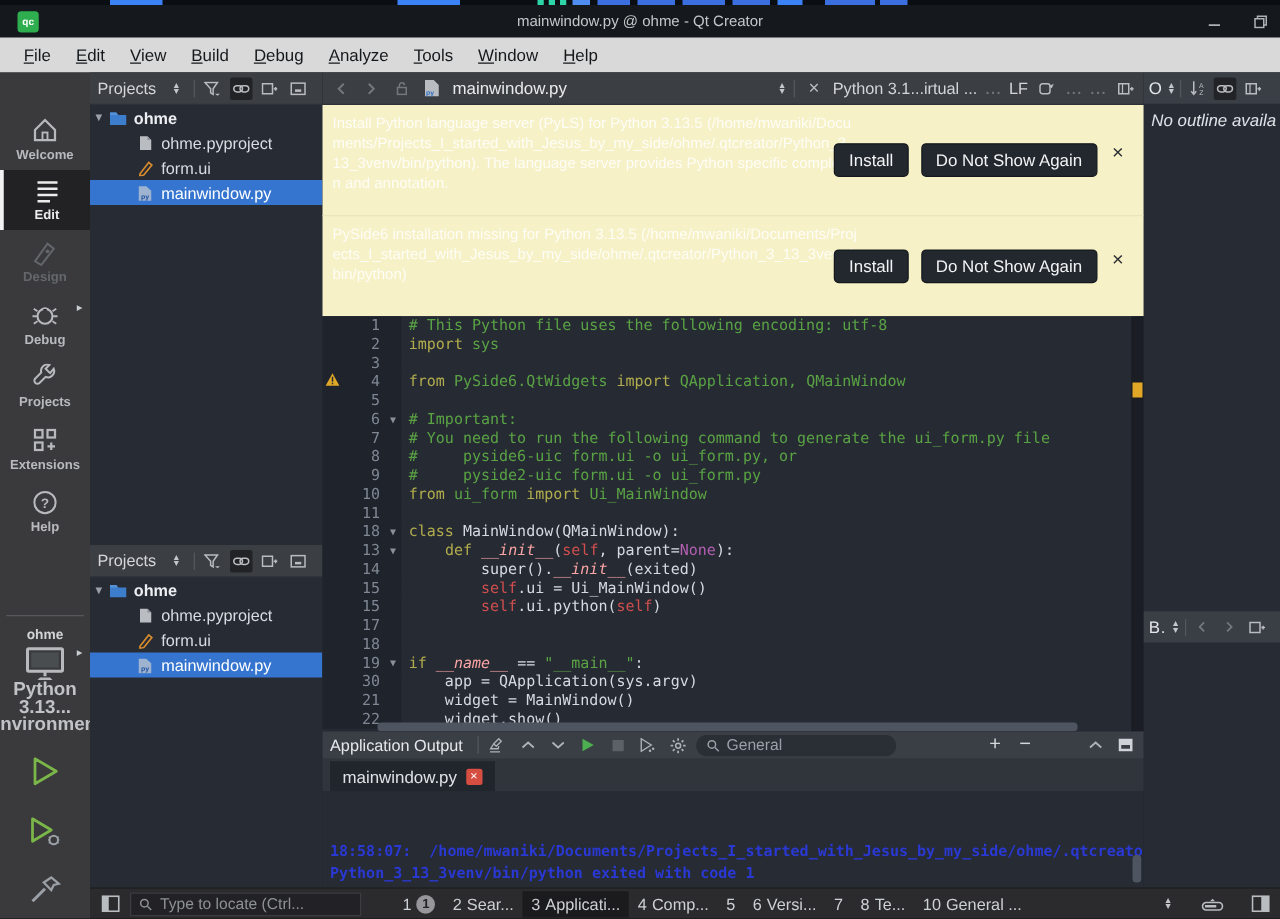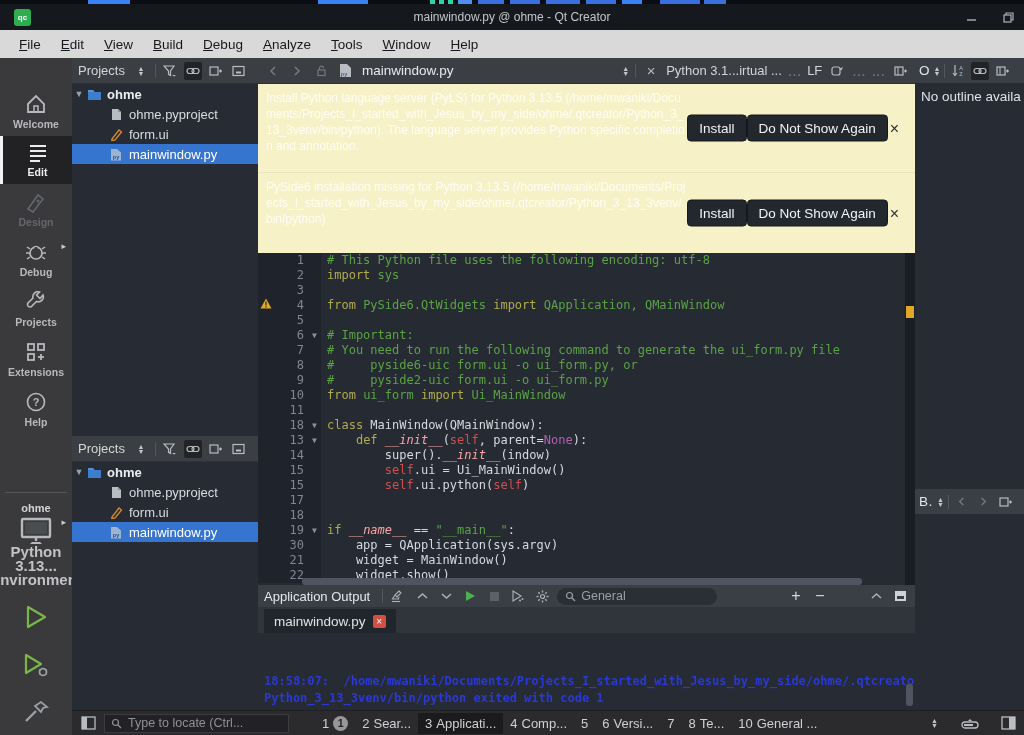--- a/index.html
+++ b/index.html
@@ -60,21 +60,21 @@
   .ed-file { font-size:13.5px; color:#e8eaec; margin-left:2px; }
   .ed-dim { color:#74787e; }
   .ed-doc-type { font-size:13px; color:#d2d5d9; }
   .flex1 { flex:1; }
 
   
   .banner { position:relative; background:#f6f1c6; width:657px; display:flex; align-items:center; }
   .banner.b1 { height:88px; }
   .banner.b2 { height:81px; border-top:1px solid #eae5bf; }
   .banner-text { position:absolute; left:8px; top:6px; width:420px; font-size:12px; line-height:16px; color:rgba(255,255,255,0.85); word-break:break-all; }
-  .banner-actions { position:absolute; right:16px; top:50%; transform:translateY(-50%); display:flex; align-items:center; }
+  .banner-actions { position:absolute; right:16px; top:50%; transform:translateY(-50%); display:flex; gap:10px; }
   .bbtn { background:#23282e; color:#f2f3f5; font-size:13.5px; padding:5px 11px; border-radius:4px; border:1px solid #15181c; white-space:nowrap; cursor:default; }
   .bclose { color:#2b2e33; font-size:16px; padding-left:2px; cursor:default; }
 
   
   .code-area { position:relative; width:657px; height:332px; overflow:hidden; background:#262a33; }
   .code-row { display:flex; height:15px; line-height:15px; font-family:"DejaVu Sans Mono", monospace; font-size:12px; }
   .gut { width:50px; flex:0 0 auto; background:#1f232b; display:flex; color:#7f8795; }
   .gwarn { width:16px; text-align:center; font-size:10px; }
   .lnum { flex:1; text-align:right; padding-right:4px; }
   .foldc { width:13px; flex:0 0 auto; background:#1f232b; color:#8a9097; font-size:8px; text-align:center; line-height:15px; }
@@ -93,21 +93,21 @@
   .filterbox { width:160px; height:17px; background:#2a2e35; border-radius:9px; display:flex; align-items:center; padding:0 8px; gap:5px; color:#9aa0a7; font-size:12.5px; }
   .zbtn { color:#d5d8db; font-size:16px; width:18px; text-align:center; }
   .out-tabs { height:26px; background:#30343b; display:flex; align-items:flex-end; padding-left:6px; }
   .out-tab { height:24px; background:#21252c; display:flex; align-items:center; gap:7px; padding:0 10px; color:#e0e3e6; font-size:13.5px; }
   .tab-close { width:13px; height:13px; background:#d64e42; border-radius:2px; color:#fff; font-size:10px; display:flex; align-items:center; justify-content:center; }
   .out-body { position:relative; height:77px; background:#262b34; font-family:"DejaVu Sans Mono", monospace; font-size:12px; font-weight:bold; color:#2a38d4; padding:6px 0 0 6px; line-height:17px; white-space:pre; overflow:hidden; }
   .vscroll { position:absolute; right:2px; bottom:4px; width:7px; height:22px; background:#4e5560; border-radius:3px; }
 
   
   .right-col { position:absolute; left:915px; top:58px; width:109px; height:652px; background:#262b34; }
-  .outline-empty { color:#dfe2e6; font-size:13.5px; padding:6px; white-space:nowrap; }
+  .outline-empty { color:#dfe2e6; font-size:13.5px; padding:6px; white-space:nowrap;font-style:italic; }
   .rc-header { height:25px; background:#3a3e45; display:flex; align-items:center; padding:0 4px; gap:4px; color:#c9ccd1; }
   .rc-title { font-size:13.5px; color:#e4e6e9; overflow:hidden; white-space:nowrap; max-width:14px; }
 
   
   .statusbar { position:absolute; left:72px; top:710px; width:952px; height:25px; background:#2b2b2d; border-top:1px solid #1f1f21; display:flex; align-items:center; padding:0 6px; gap:6px; }
   .locator { width:185px; height:19px; background:#222226; border:1px solid #3c3c40; display:flex; align-items:center; gap:6px; padding:0 6px; color:#8e9196; font-size:12.5px; white-space:nowrap; overflow:hidden; }
   .pane-btn { display:flex; align-items:center; gap:4px; color:#cdd0d4; font-size:13px; padding:3px 7px; white-space:nowrap; }
   .pane-btn.active { background:#1b1b1d; }
   .pane-badge { width:15px; height:15px; background:#97979b; color:#222; border-radius:50%; font-size:10.5px; font-weight:bold; display:flex; align-items:center; justify-content:center; }
   .sb-icon { width:20px; height:18px; display:flex; align-items:center; justify-content:center; color:#b9bcc0; flex:0 0 auto; }
@@ -625,21 +625,21 @@
           </span>
           <span class="foldc">▼</span>
           <span class="ltext"><span class="tok-plain">    </span><span class="tok-kw">def</span><span class="tok-plain"> </span><span class="tok-magic">__init__</span><span class="tok-plain">(</span><span class="tok-self">self</span><span class="tok-plain">, parent=</span><span class="tok-const">None</span><span class="tok-plain">):</span></span>
         </div>
         <div class="code-row">
           <span class="gut">
             <span class="gwarn"></span>
             <span class="lnum">14</span>
           </span>
           <span class="foldc"></span>
-          <span class="ltext"><span class="tok-plain">        super().</span><span class="tok-magic">__init__</span><span class="tok-plain">(indow)</span></span>
+          <span class="ltext"><span class="tok-plain">        super().</span><span class="tok-magic">__init__</span><span class="tok-plain">(exited)</span></span>
         </div>
         <div class="code-row">
           <span class="gut">
             <span class="gwarn"></span>
             <span class="lnum">15</span>
           </span>
           <span class="foldc"></span>
           <span class="ltext"><span class="tok-plain">        </span><span class="tok-self">self</span><span class="tok-plain">.ui = Ui_MainWindow()</span></span>
         </div>
         <div class="code-row">

